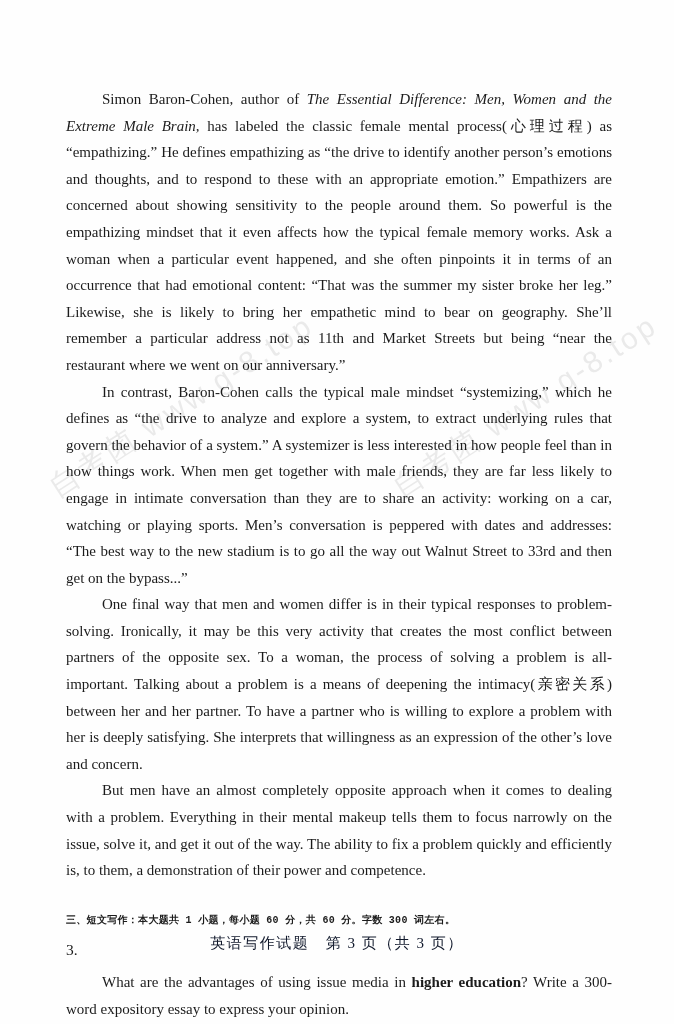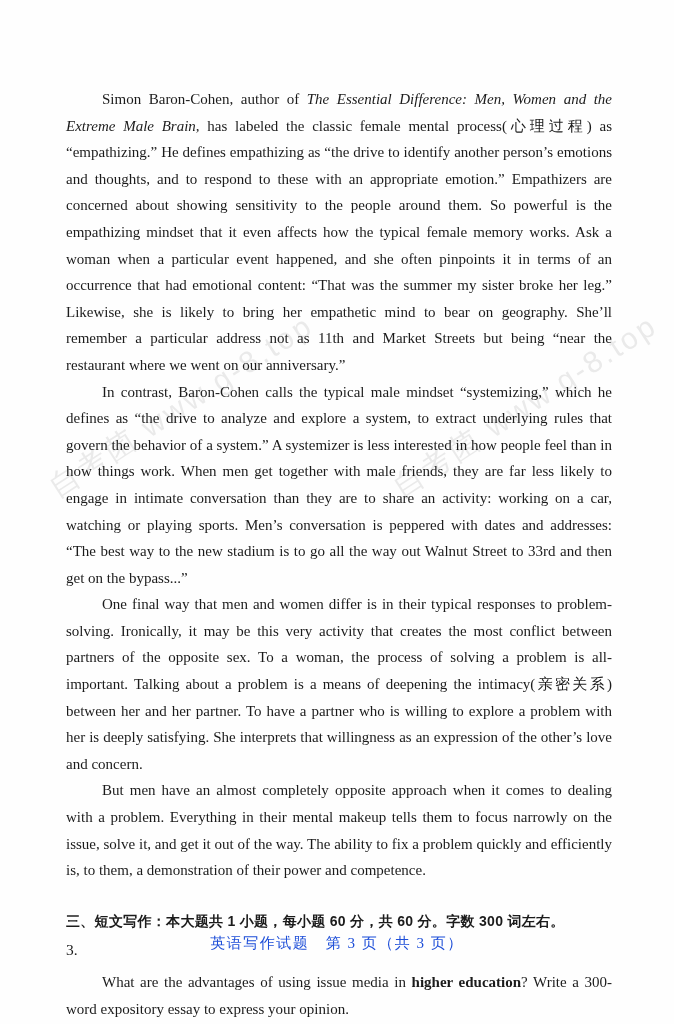--- a/index.html
+++ b/index.html
@@ -33,23 +33,23 @@
     top: 86px;
     font-size: 15px;
     line-height: 26.6px;
   }
   p.para { margin: 0; padding: 0; }
   p.body, p.task {
     text-align: justify;
     text-indent: 2.4em;
   }
   p.heading {
-    font-family: Liberation Sans, sans-serif;
+    font-family: Liberation Mono, monospace;
     font-weight: 700;
-    font-size: 14px;
+    font-size: 10px;
     text-align: left;
     text-indent: 0;
     margin-top: 24px;
     letter-spacing: 0.3px;
   }
   p.item {
     text-align: left;
     text-indent: 0;
     margin-top: 3px;
     font-size: 15.5px;
@@ -58,21 +58,21 @@
   span.i { font-style: italic; }
   span.b { font-weight: 700; }
   .footer {
     position: absolute;
     left: 0;
     right: 0;
     top: 934px;
     text-align: center;
     font-size: 15px;
     letter-spacing: 1.5px;
-    color: #1d4ed8;
+    color: #0f172a;
   }
 </style>
 </head>
 <body>
 
 <div class="page">
 
   <div class="wm-layer">
     <div class="wm wm1">自考菌 www.g-8.top</div>
     <div class="wm wm2">自考菌 www.g-8.top</div>

